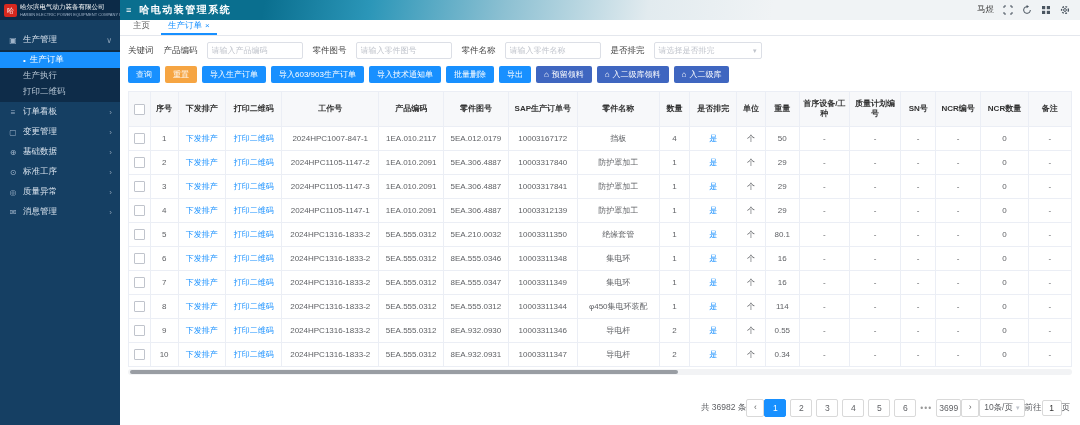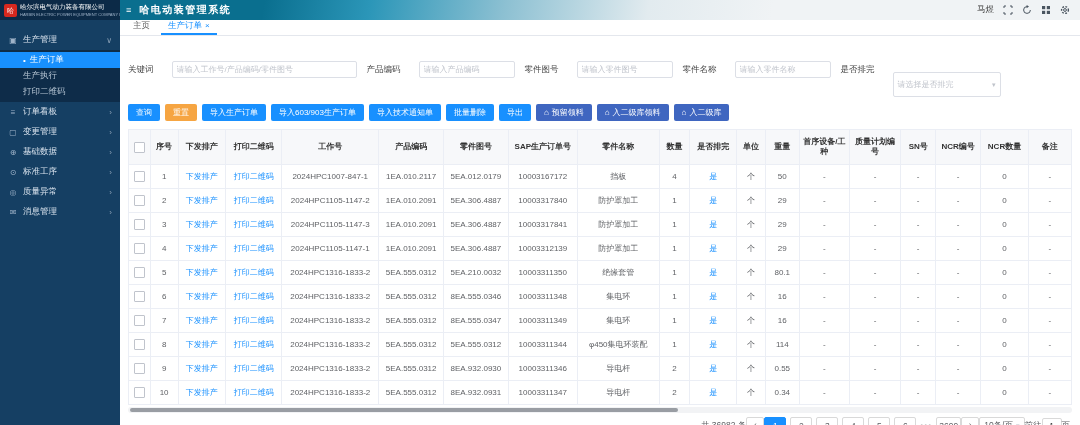--- a/index.html
+++ b/index.html
@@ -36,27 +36,27 @@
     display:flex;align-items:flex-end;padding-left:6px;gap:4px;box-sizing:border-box;}
   .tab{height:15px;display:flex;align-items:center;gap:3px;padding:0 7px;font-size:8.5px;color:#666;border-bottom:2px solid transparent;cursor:pointer;}
   .tab.active{color:#1890ff;border-bottom-color:#1890ff;}
   .tab-close{font-size:8px;color:#999;}
   .tab.active .tab-close{color:#1890ff;}
 
   
   .content{position:absolute;left:120px;top:36px;width:960px;height:389px;background:#fff;padding:6px 8px;box-sizing:border-box;
     display:flex;flex-direction:column;}
   .filter-bar{display:flex;align-items:center;gap:10px;}
-  .filter-item{display:flex;align-items:center;gap:18px;}
+  .filter-item{display:flex;align-items:center;gap:9px;}
   .filter-label{font-size:8.5px;color:#444;white-space:nowrap;}
   .filter-input{height:17px;border:1px solid #dcdfe6;border-radius:2px;padding:0 4px;font-size:8px;width:96px;color:#333;box-sizing:border-box;font-family:inherit;}
   .filter-input.wide{width:185px;}
   .filter-input::placeholder{color:#c0c4cc;}
-  .filter-select{height:25px;border:1px solid #dcdfe6;border-radius:2px;padding:0 4px;font-size:8px;width:108px;
-    display:flex;align-items:center;justify-content:space-between;color:#c0c4cc;box-sizing:border-box;cursor:pointer;margin-top:30px;}
+  .filter-select{height:17px;border:1px solid #dcdfe6;border-radius:2px;padding:0 4px;font-size:8px;width:108px;
+    display:flex;align-items:center;justify-content:space-between;color:#c0c4cc;box-sizing:border-box;cursor:pointer;}
   .caret{color:#c0c4cc;font-size:7px;}
   .toolbar{display:flex;align-items:center;gap:5px;margin-top:7px;}
   .btn{height:17px;border:none;border-radius:2px;padding:0 8px;font-size:8px;color:#fff;display:flex;align-items:center;gap:3px;
     cursor:pointer;font-family:inherit;white-space:nowrap;}
   .btn-primary{background:#1890ff;}
   .btn-warning{background:#f6a542;}
   .btn-dark{background:#3f66c0;}
   .btn-icon{font-size:8px;}
 
   
@@ -174,21 +174,20 @@
     <div class="tab active">
       <span>生产订单</span>
       <span class="tab-close">×</span>
     </div>
   </div>
 
 <div class="content">
   <div class="filter-bar">
       <div class="filter-item">
         <span class="filter-label">关键词</span>
-        <input class="filter-input wide" placeholder="请输入工作号/产品编码/零件图号" style="">
       </div>
       <div class="filter-item">
         <span class="filter-label">产品编码</span>
         <input class="filter-input" placeholder="请输入产品编码" style="">
       </div>
       <div class="filter-item">
         <span class="filter-label">零件图号</span>
         <input class="filter-input" placeholder="请输入零件图号" style="">
       </div>
       <div class="filter-item">

